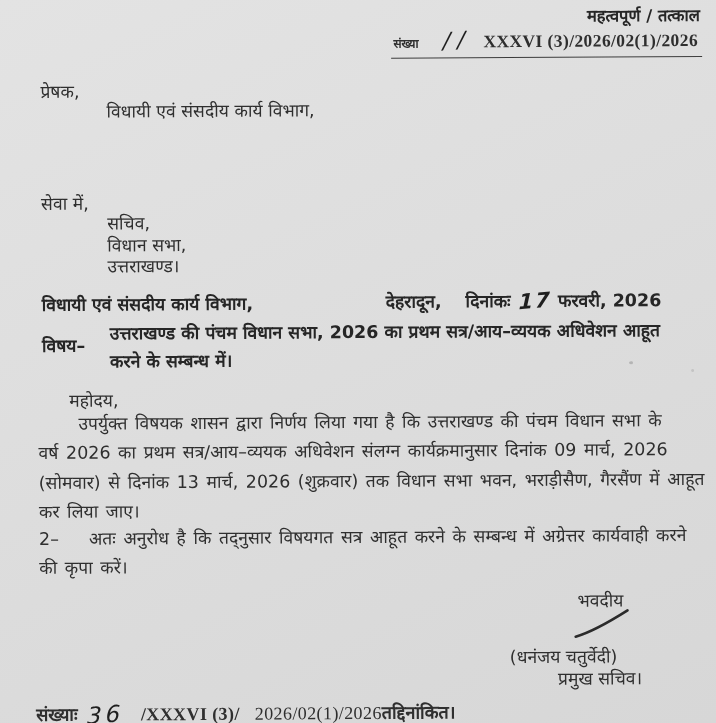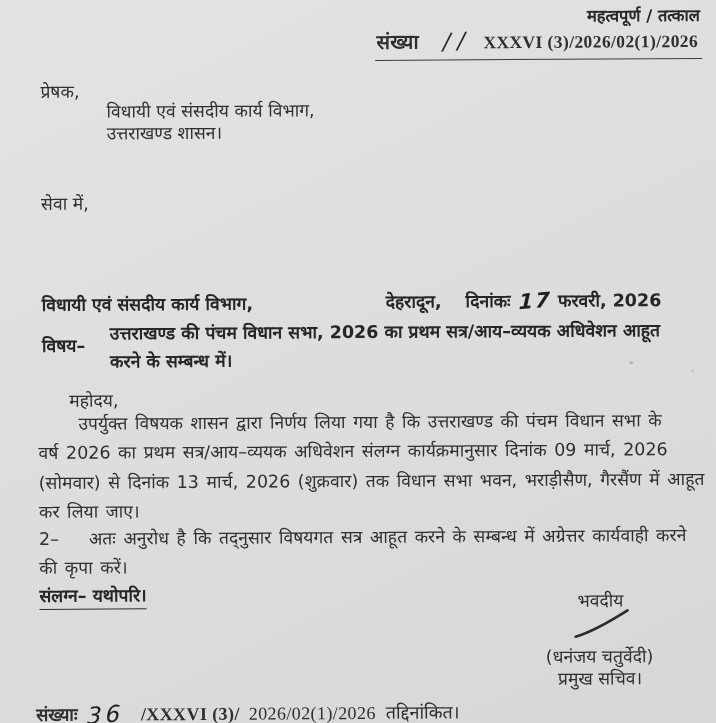--- a/index.html
+++ b/index.html
@@ -21,21 +21,21 @@
   .hand {
     display:inline-block; font-style:italic; color:#1f1f1f;
     transform:rotate(-4deg) skewX(-6deg);
   }
   
   .priority { top:5px; right:14px; font-size:16.5px; }
   .refline {
     top:28px; right:12px; padding:0 4px 5px 2px;
     border-bottom:1.6px solid #3c3c3c;
   }
-  .refline .ref-label { font-size:20px; font-weight:bold; margin-right:24px; }
+  .refline .ref-label { font-size:12px; font-weight:bold; margin-right:24px; }
   .refline .ref-hand { font-size:22px; letter-spacing:7px; margin-right:12px; }
   .refline .ref-num { font-size:17.5px; font-weight:bold; letter-spacing:0.4px; }
   
   .from-label { left:42px; top:77px; }
   .from-lines { left:108px; top:100px; line-height:21.5px; }
   .to-label { left:42px; top:189px; }
   .to-lines { left:108px; top:212px; line-height:21.5px; }
   
   .dept { left:42px; top:290px; }
   .dateline { left:386px; top:289px; }
@@ -51,53 +51,57 @@
   .para1 .first { text-indent:40px; }
   .para2 { left:38px; top:523px; width:648px; line-height:29px; word-spacing:2px; }
   .para2 .p2text { margin-left:30px; }
   .enclosure {
     left:38px; top:581px; display:inline-block;
     border-bottom:1.8px solid #2e2e2e; padding-bottom:2px;
   }
   
   .closing { left:576px; top:589px; }
   .sigstroke { left:548px; top:606px; width:90px; height:38px; }
-  .signame { left:544px; top:645px; }
+  .signame { left:508px; top:645px; }
   .sigtitle { left:556px; top:667px; }
   
   .footer { left:34px; top:698px; font-size:18px; }
   .footer .f-label { font-weight:bold; }
   .footer .f-hand { font-size:23px; letter-spacing:4px; margin:0 16px 0 10px; position:relative; top:2px; }
-  .footer .f-mid { font-weight:bold; letter-spacing:0.4px; margin-right:6px; }
+  .footer .f-mid { font-weight:bold; letter-spacing:0.4px; margin-right:12px; }
   .footer .f-under {
     display:inline-block; border-bottom:2px solid #343434; padding:0 3px 4px 3px;
   }
   .footer .f-ref { font-weight:normal; letter-spacing:0.4px; }
-  .footer .f-suffix { font-weight:normal; margin-left:10px; }
+  .footer .f-suffix { font-weight:bold; }
   .speck { position:absolute; border-radius:50%; background:#8d8d8d; opacity:0.5; }
 </style>
 </head>
 <body>
 
 <div class="page">
   <div class="inner">
 
     <div class="abs priority bold">महत्वपूर्ण / तत्काल</div>
 
     <div class="abs refline">
       <span class="ref-label">संख्या</span><span class="hand ref-hand">//</span><span class="serif ref-num">XXXVI (3)/2026/02(1)/2026</span>
     </div>
 
     <div class="abs fs from-label">प्रेषक,</div>
     <div class="abs fs from-lines">
       <div>विधायी एवं संसदीय कार्य विभाग,</div>
-      <div>उत्तराखण्ड शासन।</div>
     </div>
 
     <div class="abs fs to-label">सेवा में,</div>
+    <div class="abs fs to-lines">
+      <div>सचिव,</div>
+      <div>विधान सभा,</div>
+      <div>उत्तराखण्ड।</div>
+    </div>
 
     <div class="abs fs bold dept">विधायी एवं संसदीय कार्य विभाग,</div>
 
     <div class="abs fs bold dateline">
       <span class="place">देहरादून,</span><span class="dlabel">दिनांकः</span><span class="hand day">17</span><span>फरवरी, 2026</span>
     </div>
 
     <div class="abs fs bold subj-label">विषय–</div>
     <div class="abs fs bold subj-lines">
       <div>उत्तराखण्ड की पंचम विधान सभा, 2026 का प्रथम सत्र/आय–व्ययक अधिवेशन आहूत</div>
@@ -113,21 +117,20 @@
       <div>कर लिया जाए।</div>
     </div>
 
     <div class="abs fs para2">
       <div>
         <span>2–</span><span class="p2text">अतः अनुरोध है कि तद्नुसार विषयगत सत्र आहूत करने के सम्बन्ध में अग्रेत्तर कार्यवाही करने</span>
       </div>
       <div>की कृपा करें।</div>
     </div>
 
-    <div class="abs fs bold enclosure">संलग्न– यथोपरि।</div>
 
     <div class="abs fs closing">भवदीय</div>
 
     <svg class="abs sigstroke" viewBox="0 0 90 38" xmlns="http://www.w3.org/2000/svg">
       <path d="M26,32 C40,28 62,16 78,6" fill="none" stroke="#2b2b2b" stroke-width="2.6" stroke-linecap="round"></path>
     </svg>
 
     <div class="abs fs signame">(धनंजय चतुर्वेदी)</div>
     <div class="abs fs sigtitle">प्रमुख सचिव।</div>
 

